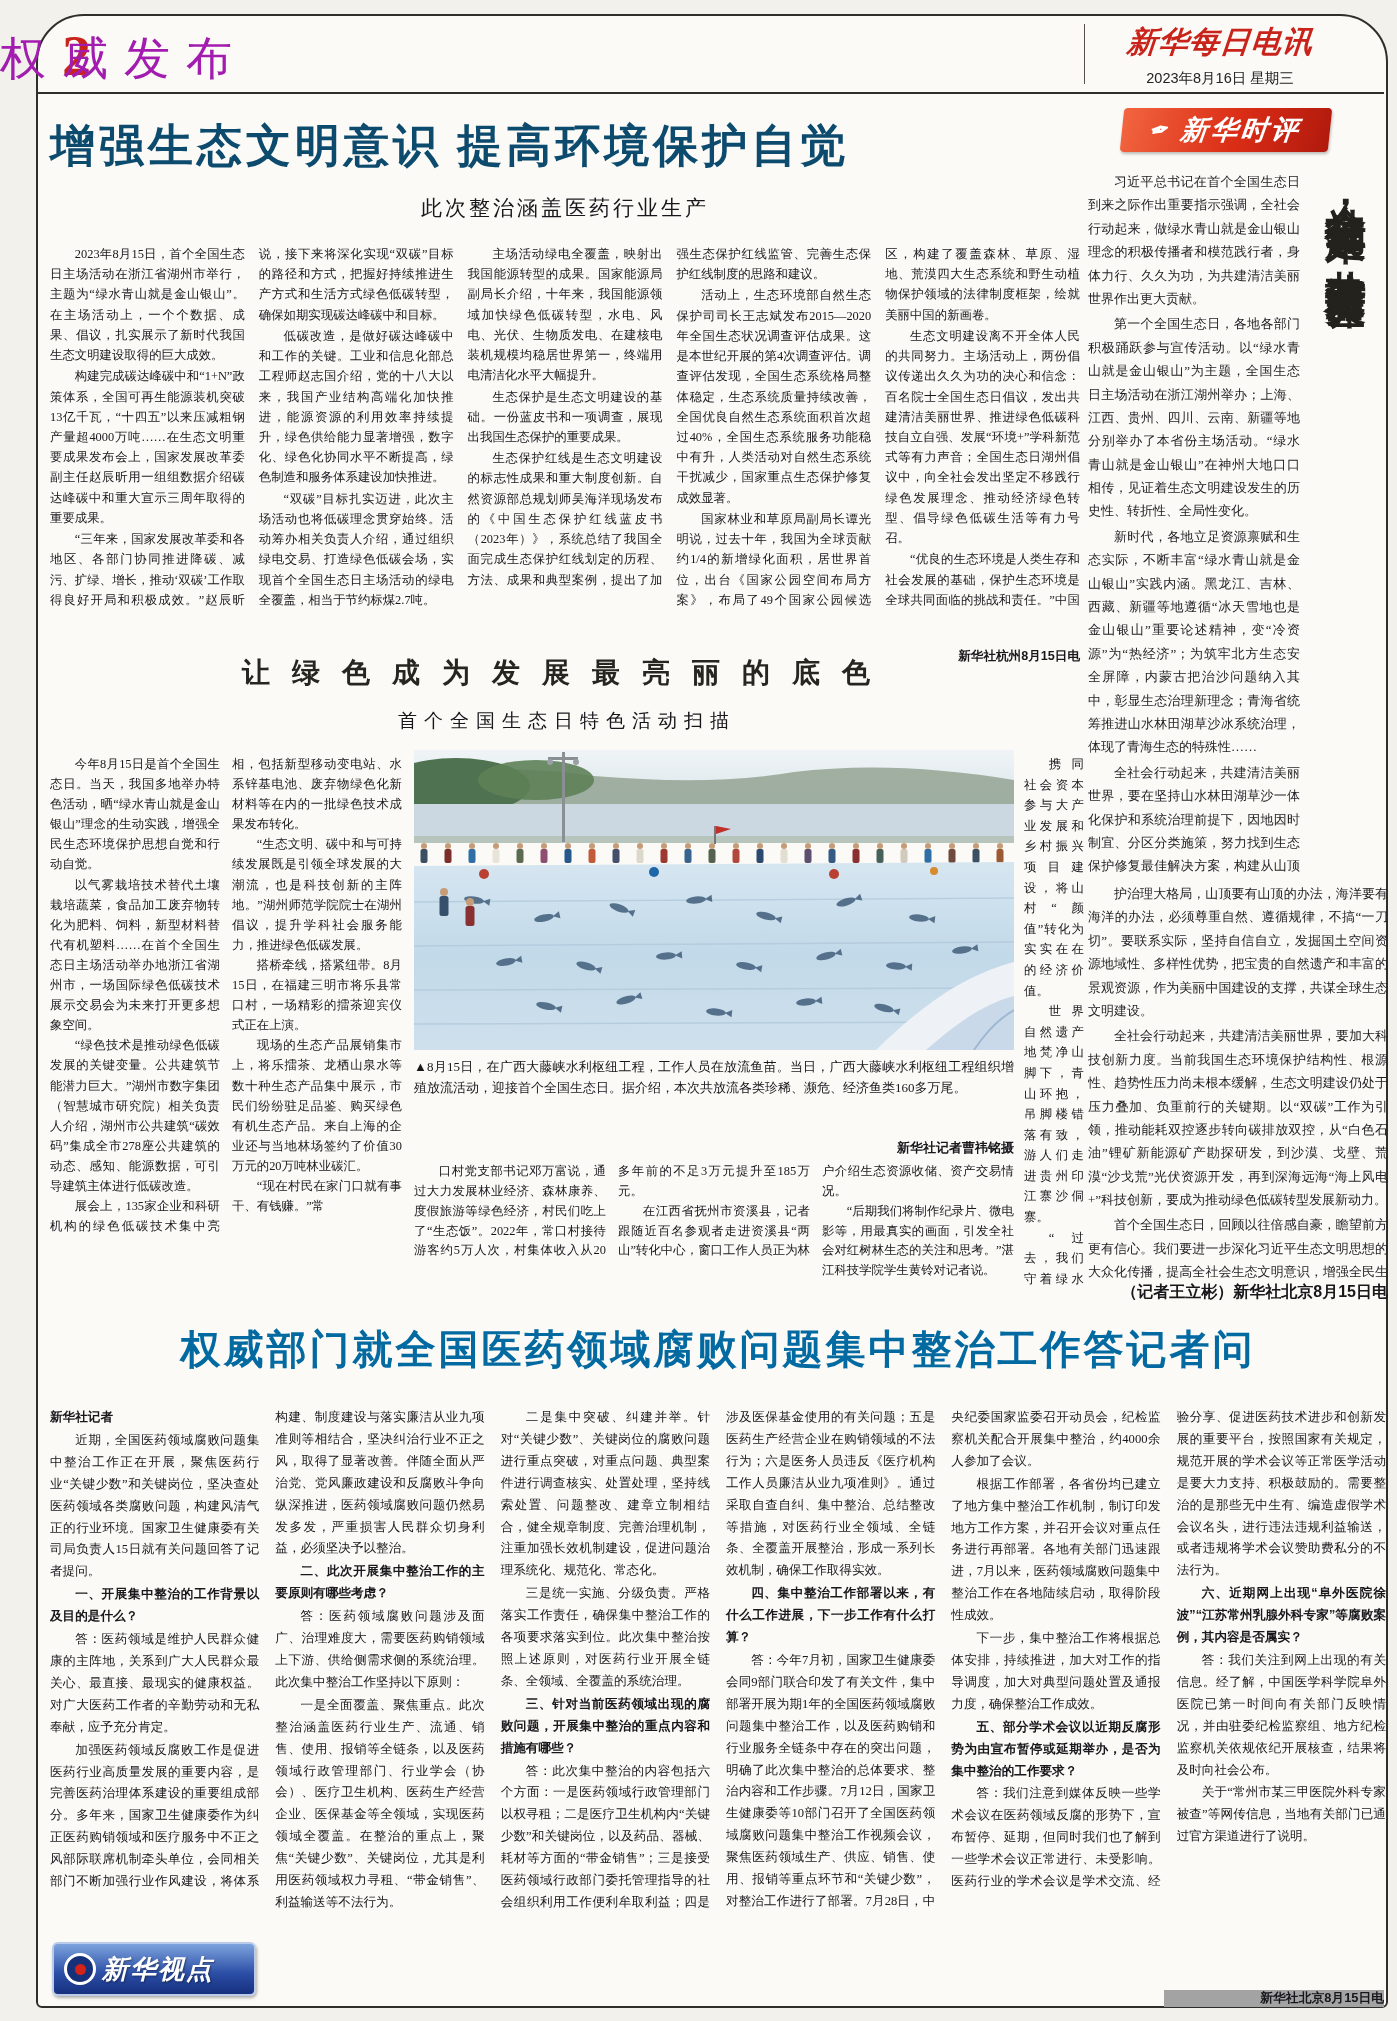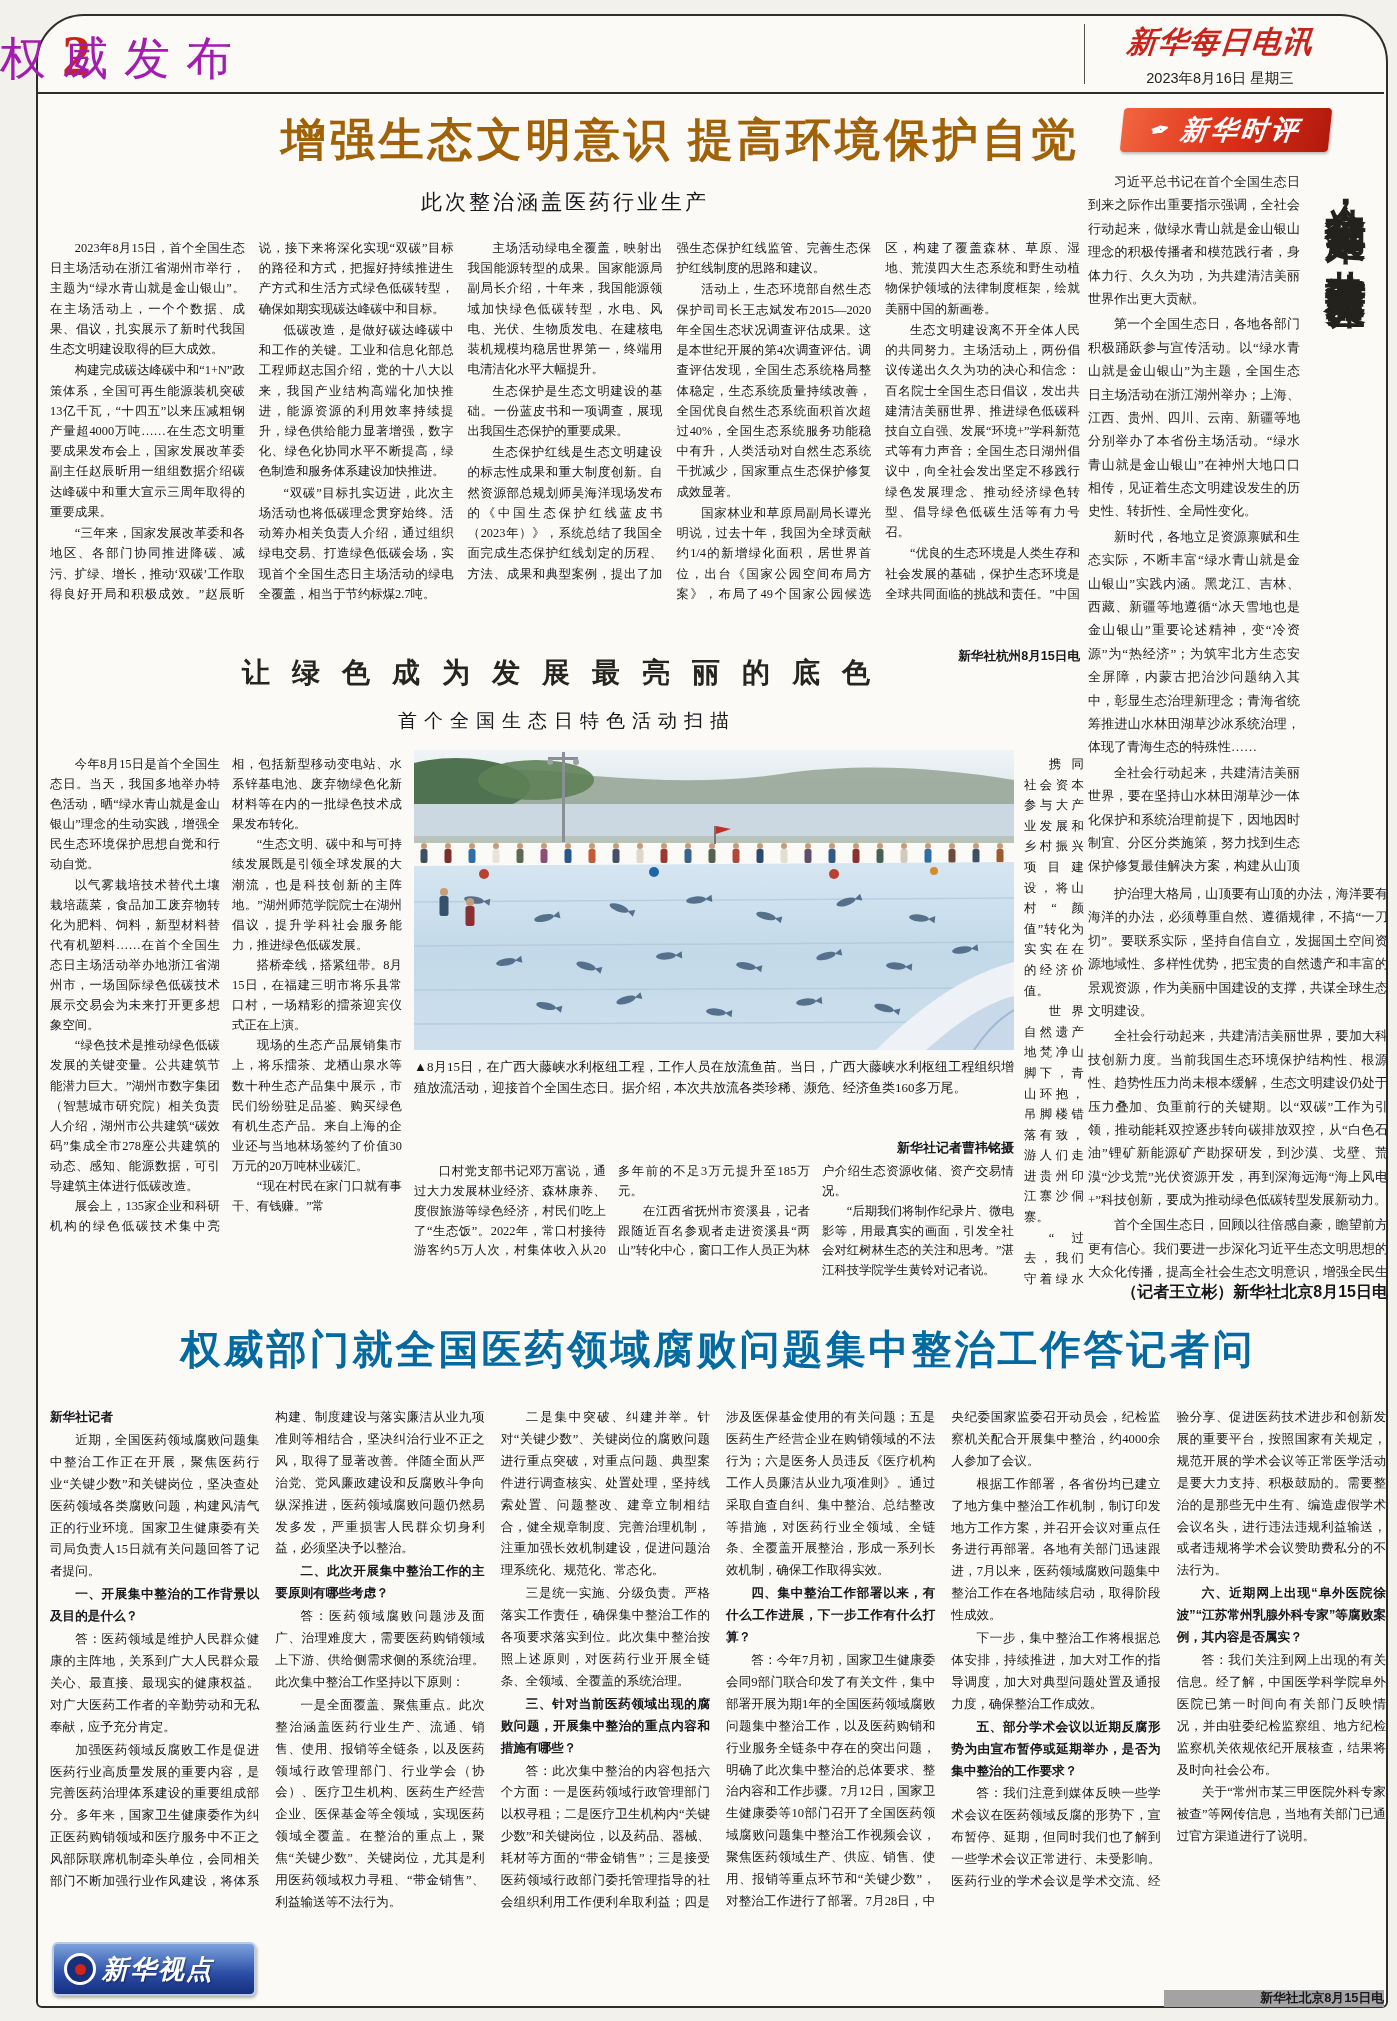--- a/index.html
+++ b/index.html
@@ -18,21 +18,21 @@
   .mast-date{margin-top:6px;font-size:14.5px;color:#222;font-family:"Liberation Sans",sans-serif;}
   .mast-div{position:absolute;right:312px;top:24px;height:60px;border-left:1.5px solid #55524c;}
   
   p{margin:0;text-indent:2em;}
   .q{font-family:"Liberation Sans","DejaVu Sans",sans-serif;font-weight:700;}
   .r{text-align:right;text-indent:0;}
   .b{font-weight:700;font-family:"Liberation Sans","DejaVu Sans",sans-serif;}
   .ni{text-indent:0;}
   
   .main-art{position:absolute;left:50px;top:98px;width:1030px;}
-  .main-art h1{margin:12px 0 0;text-align:right;font-size:45px;letter-spacing:4px;color:#a16207;}
+  .main-art h1{margin:18px 0 0;text-align:left;font-size:45px;letter-spacing:4px;color:#0c4a6e;}
   .main-art h2{margin:18px 0 0;text-align:center;font-size:21px;font-weight:400;letter-spacing:3px;}
   .cols5{margin-top:22px;column-count:5;column-gap:14px;height:384px;overflow:hidden;
          font-size:12.4px;line-height:1.63;text-align:justify;}
   .cols5 p{margin-bottom:1px;}
   .main-dateline{position:absolute;right:0;top:548px;width:196px;background:#fbfaf6;
                  text-align:right;font-weight:700;font-size:12.6px;
                  font-family:"Liberation Sans",sans-serif;padding:2px 0;}
   
   .comm{position:absolute;left:1088px;top:98px;width:300px;height:1210px;}
   .badge{position:absolute;left:34px;top:10px;width:208px;height:44px;

